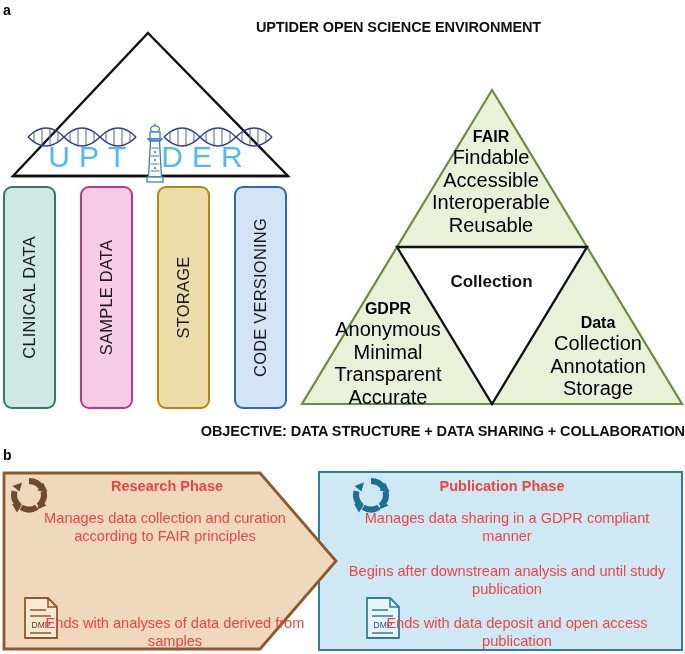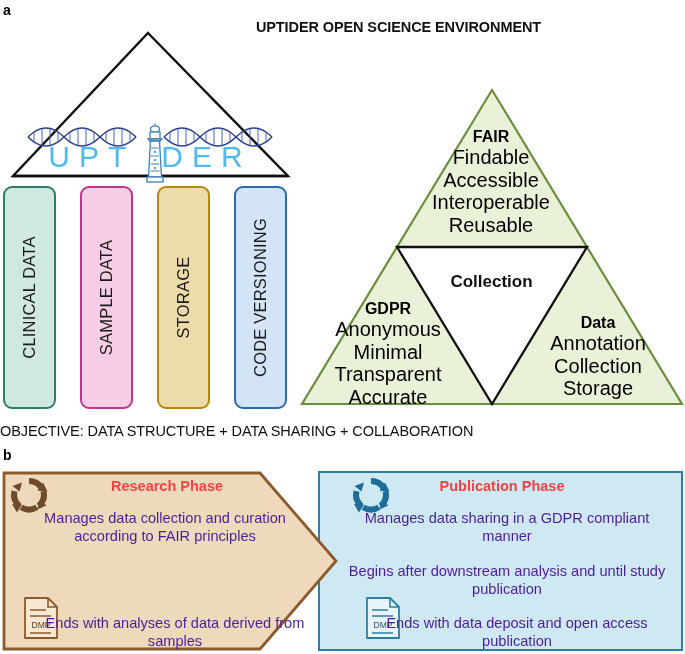--- a/index.html
+++ b/index.html
@@ -56,38 +56,38 @@
   #triangle-svg{position:absolute;left:0;top:0;}
   .tri-text{position:absolute;text-align:center;line-height:1.13;}
   .tri-head{font-weight:bold;font-size:16px;color:#000;}
   .tri-body{font-size:20px;color:#000;}
   #tri-fair{left:95px;top:44px;width:196px;}
   #tri-gdpr{left:20px;top:216px;width:140px;text-align:center;}
   #tri-data{left:230px;top:230px;width:140px;}
   #tri-principles{left:116px;top:188px;width:155px;font-weight:bold;font-size:17px;}
 
   #objective{
-    position:absolute;left:0;top:423px;width:685px;text-align:left;
-    font-weight:normal;font-size:14.5px;letter-spacing:-0.1px;
+    position:absolute;left:0;top:423px;width:685px;text-align:right;
+    font-weight:bold;font-size:14.5px;letter-spacing:-0.1px;
   }
 
   
   #phases{position:absolute;left:2px;top:471px;width:681px;height:180px;}
   #pub-box{
     position:absolute;left:316px;top:0;width:365px;height:180px;
     background:#cfe9f4;border:2.6px solid #2d7f9e;box-sizing:border-box;
   }
   #res-shape{position:absolute;left:0;top:0;}
   .phase-title{
     position:absolute;font-weight:bold;font-size:14.5px;text-align:center;color:#ef4444;
   }
   #res-title{left:20px;top:7px;width:290px;}
   #pub-title{left:340px;top:7px;width:320px;}
   .phase-line{
-    position:absolute;font-size:14.6px;text-align:center;color:#4c1d95;line-height:1.22;
+    position:absolute;font-size:14.6px;text-align:center;color:#ef4444;line-height:1.22;
   }
   #res-l1{left:18px;top:39px;width:290px;}
   #res-l2{left:18px;top:92px;width:290px;}
   #res-l3{left:38px;top:144px;width:270px;}
   #pub-l1{left:340px;top:39px;width:330px;}
   #pub-l2{left:340px;top:92px;width:330px;}
   #pub-l3{left:360px;top:144px;width:310px;}
 
   .icon-abs{position:absolute;}
   #res-recycle{left:6px;top:4px;}
@@ -204,22 +204,22 @@
   <div class="tri-text" id="tri-gdpr">
     <div class="tri-head">GDPR</div>
     <div class="tri-body">Anonymous</div>
     <div class="tri-body">Minimal</div>
     <div class="tri-body">Transparent</div>
     <div class="tri-body">Accurate</div>
   </div>
 
   <div class="tri-text" id="tri-data">
     <div class="tri-head">Data</div>
+    <div class="tri-body">Collection</div>
     <div class="tri-body">Annotation</div>
-    <div class="tri-body">Collection</div>
     <div class="tri-body">Storage</div>
   </div>
 
   <div class="tri-text" id="tri-principles">Collection</div>
 </div>
 
 <div id="objective">OBJECTIVE: DATA STRUCTURE + DATA SHARING + COLLABORATION</div>
 
 <div id="phases">
 

